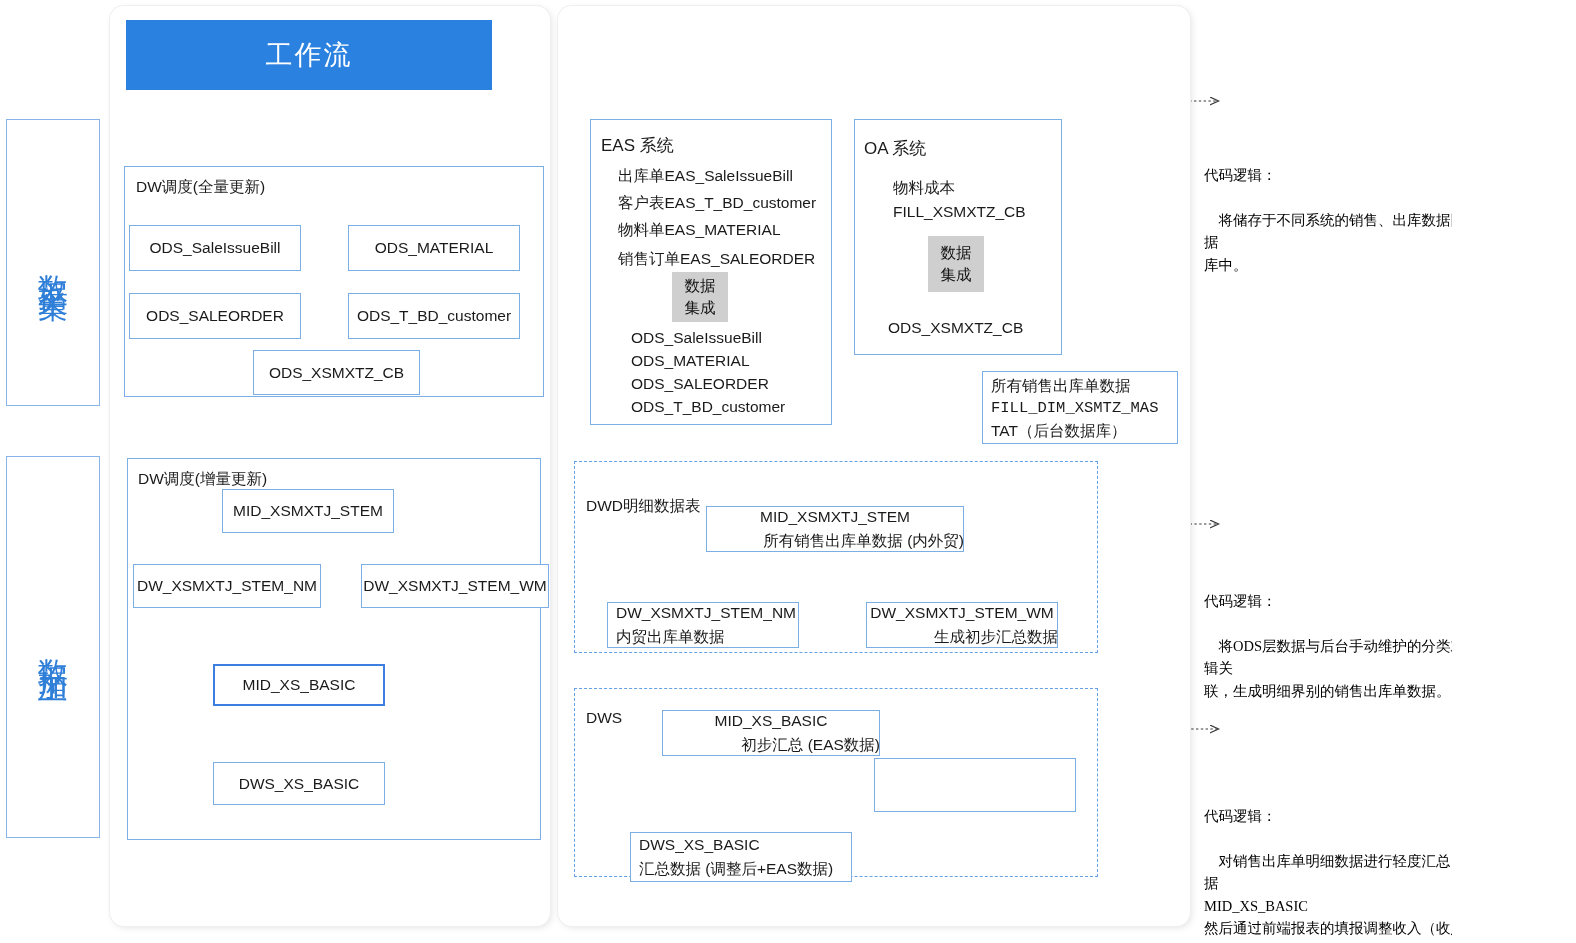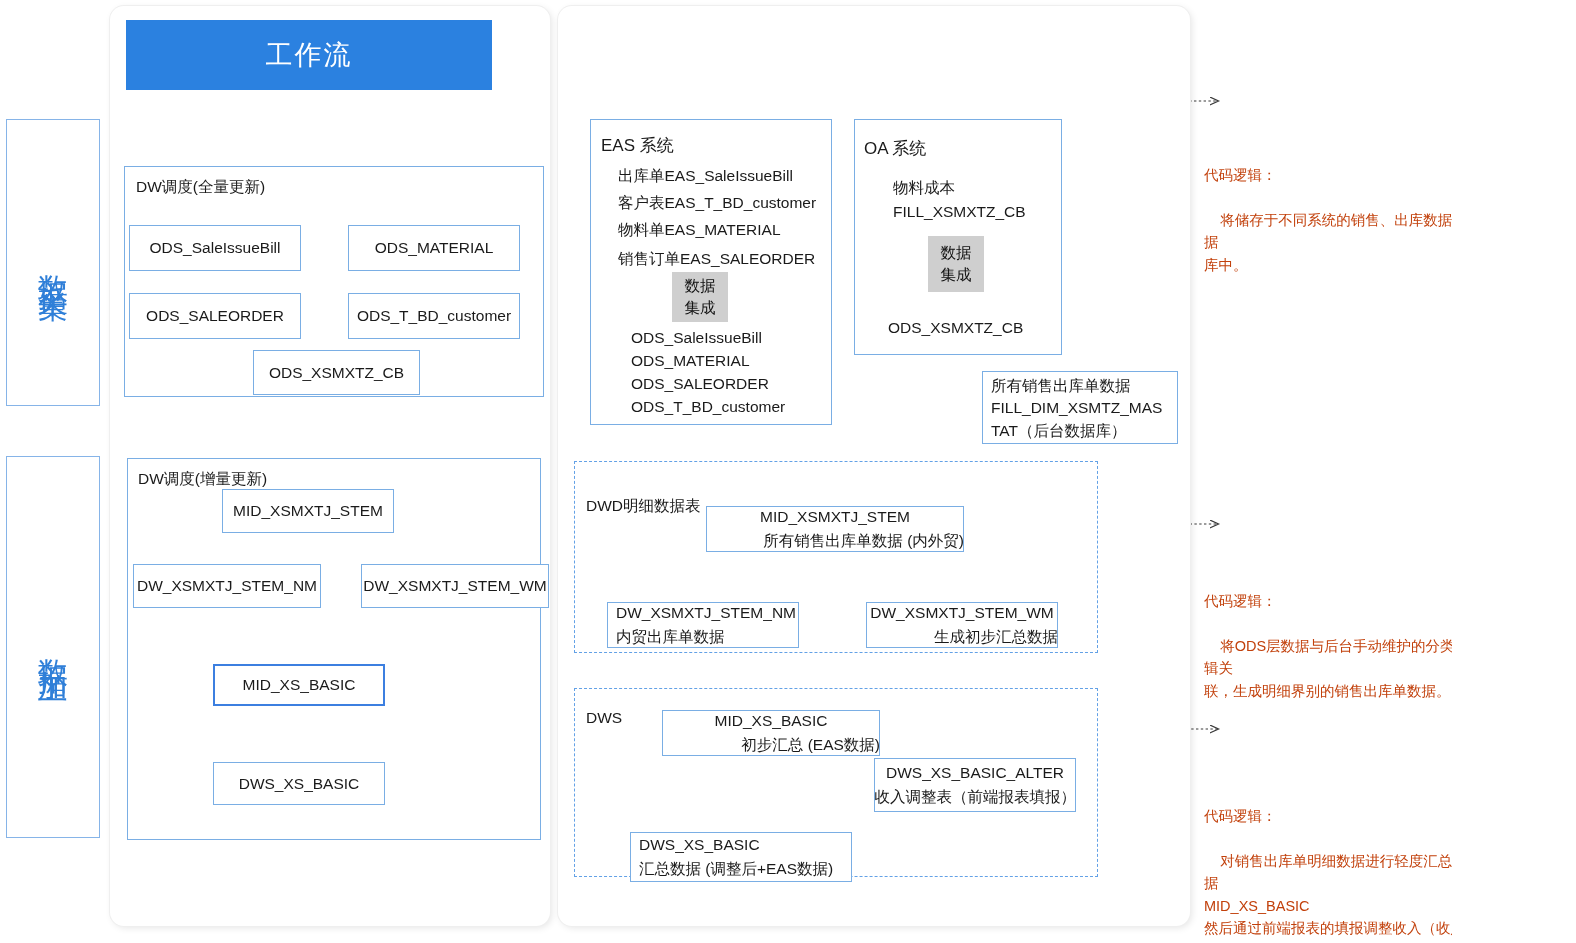--- a/index.html
+++ b/index.html
@@ -113,22 +113,23 @@
     flex-direction:column;
     align-items:center;
     justify-content:center;
   }
 
   
   .note{
     position:absolute;
     font-size:14.5px;
     line-height:1.55;
-    color:#c2410c;
+    color:#000000;
     white-space:pre-wrap;
+    font-family:Liberation Serif, serif;
   }
   .note .nh{display:block;}
 
   
   svg.overlay{position:absolute;left:0;top:0;width:1576px;height:943px;overflow:visible;pointer-events:none;}
 </style>
 </head>
 <body>
 
 <div id="stage">
@@ -283,21 +284,21 @@
   <div class="sysline" style="left:893px;top:178px;">物料成本</div>
   <div class="sysline" style="left:893px;top:203px;">FILL_XSMXTZ_CB</div>
   <div class="greybadge" style="left:928px;top:236px;width:56px;height:56px;">
     <div>数据</div>
     <div>集成</div>
   </div>
   <div class="sysline" style="left:888px;top:319px;">ODS_XSMXTZ_CB</div>
 
   <div class="obox" style="left:982px;top:371px;width:196px;height:73px;"></div>
   <div class="sysline" style="left:991px;top:376px;">所有销售出库单数据</div>
-  <div class="sysline" style="left:991px;top:399px;">FILL_DIM_XSMTZ_MAS</div>
+  <div class="sysline" style="left:991px;top:399px;font-family:Liberation Mono, monospace;">FILL_DIM_XSMTZ_MAS</div>
   <div class="sysline" style="left:991px;top:421px;">TAT（后台数据库）</div>
 
   <div class="obox dashed" style="left:574px;top:461px;width:524px;height:192px;"></div>
   <div class="boxlabel" style="left:586px;top:496px;">DWD明细数据表</div>
 
   <div class="obox" style="left:706px;top:506px;width:258px;height:46px;"></div>
   <div class="tbl-two" style="left:706px;top:506px;width:258px;height:46px;">
     <div class="l1">MID_XSMXTJ_STEM</div>
     <div class="l2">所有销售出库单数据 (内外贸)</div>
   </div>
@@ -317,24 +318,20 @@
   <div class="obox dashed" style="left:574px;top:688px;width:524px;height:189px;"></div>
   <div class="boxlabel" style="left:586px;top:709px;">DWS</div>
 
   <div class="obox" style="left:662px;top:710px;width:218px;height:46px;"></div>
   <div class="tbl-two" style="left:662px;top:710px;width:218px;height:46px;">
     <div class="l1">MID_XS_BASIC</div>
     <div class="l2">初步汇总 (EAS数据)</div>
   </div>
 
   <div class="obox" style="left:874px;top:758px;width:202px;height:54px;"></div>
-  <div class="tbl-two" style="left:874px;top:758px;width:202px;height:54px;">
-    <div class="l1">DWS_XS_BASIC_ALTER</div>
-    <div class="l2">收入调整表（前端报表填报）</div>
-  </div>
 
   <div class="obox" style="left:630px;top:832px;width:222px;height:50px;"></div>
   <div class="tbl-two left" style="left:630px;top:832px;width:222px;height:50px;">
     <div class="l1">DWS_XS_BASIC</div>
     <div class="l2">汇总数据 (调整后+EAS数据)</div>
   </div>
 
   <div class="note" style="left:1204px;top:119px;width:360px;">
     <span class="nh">代码逻辑：</span>
     <span>将储存于不同系统的销售、出库数据同步至同一个数据

